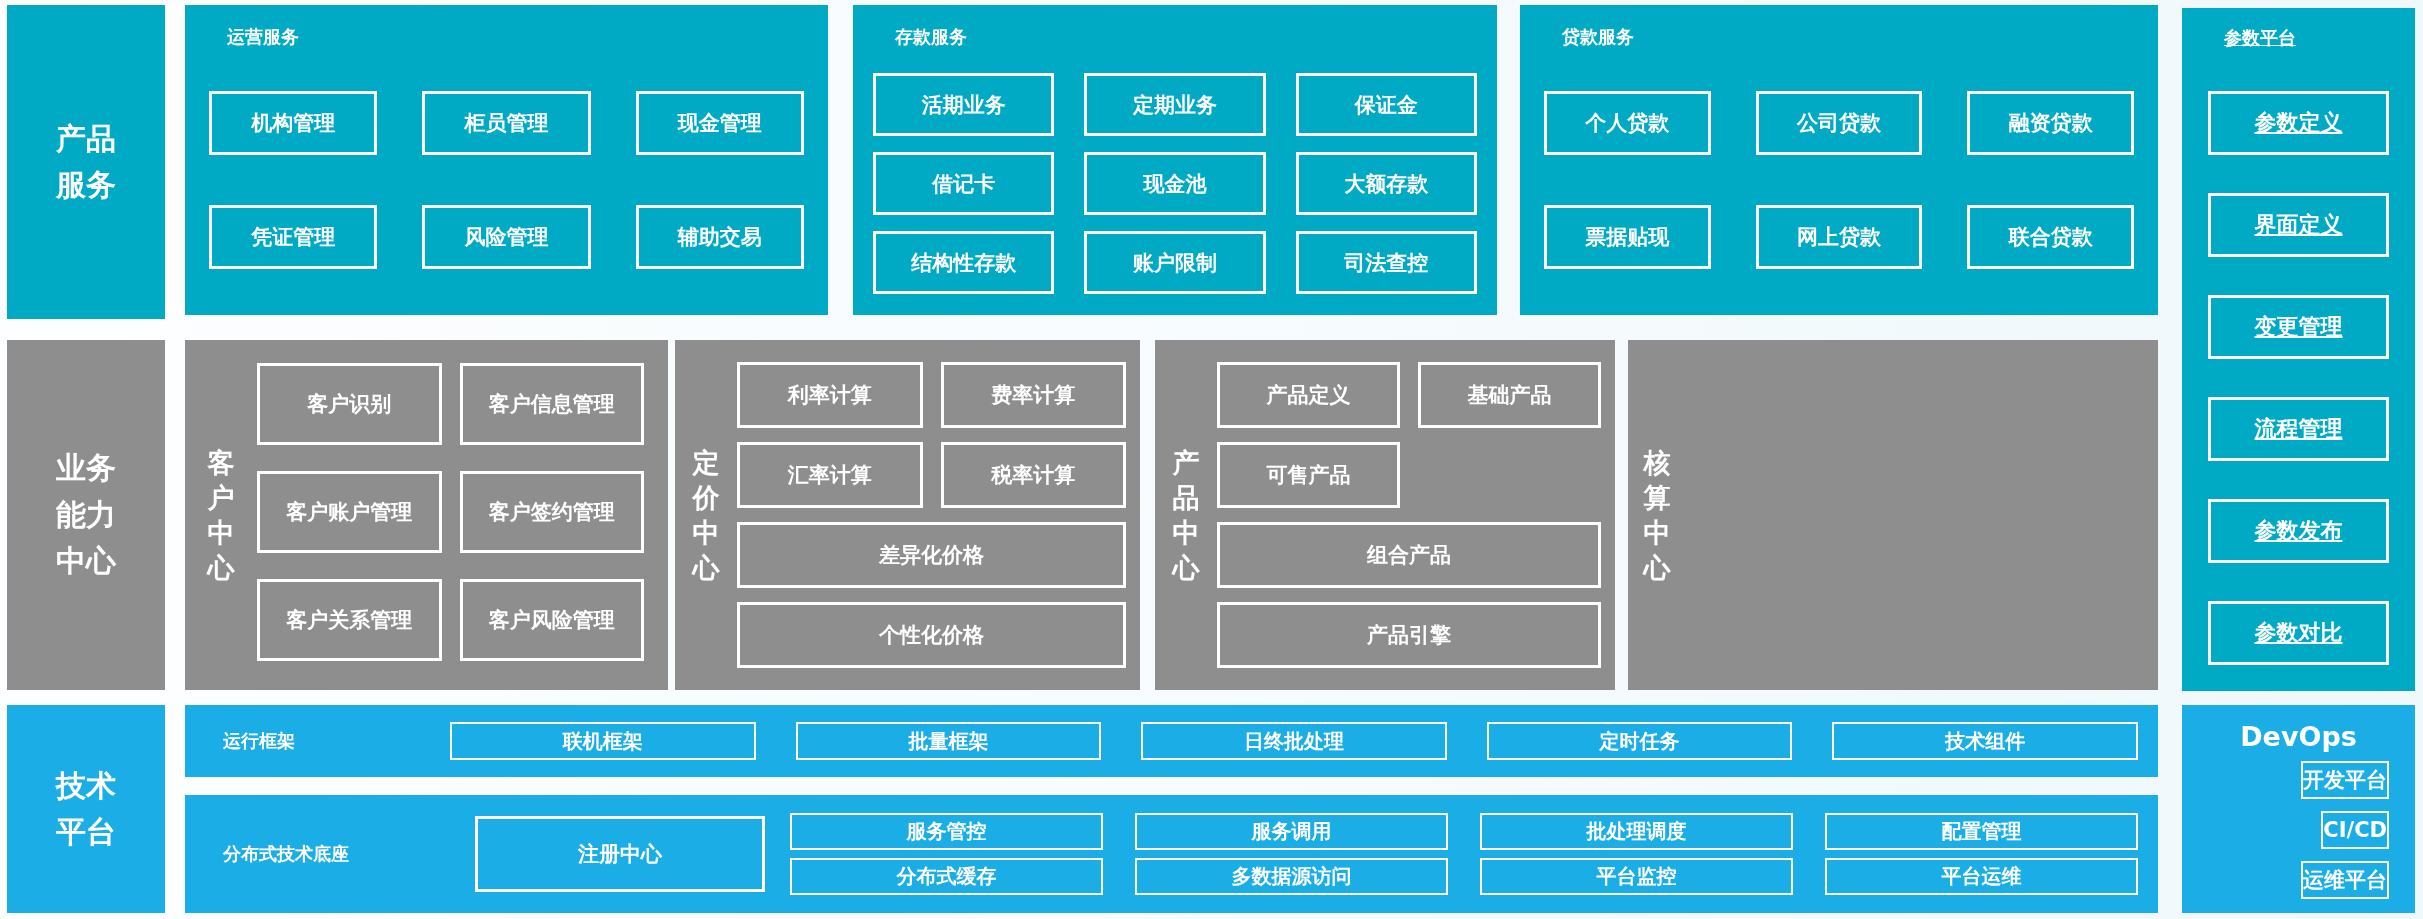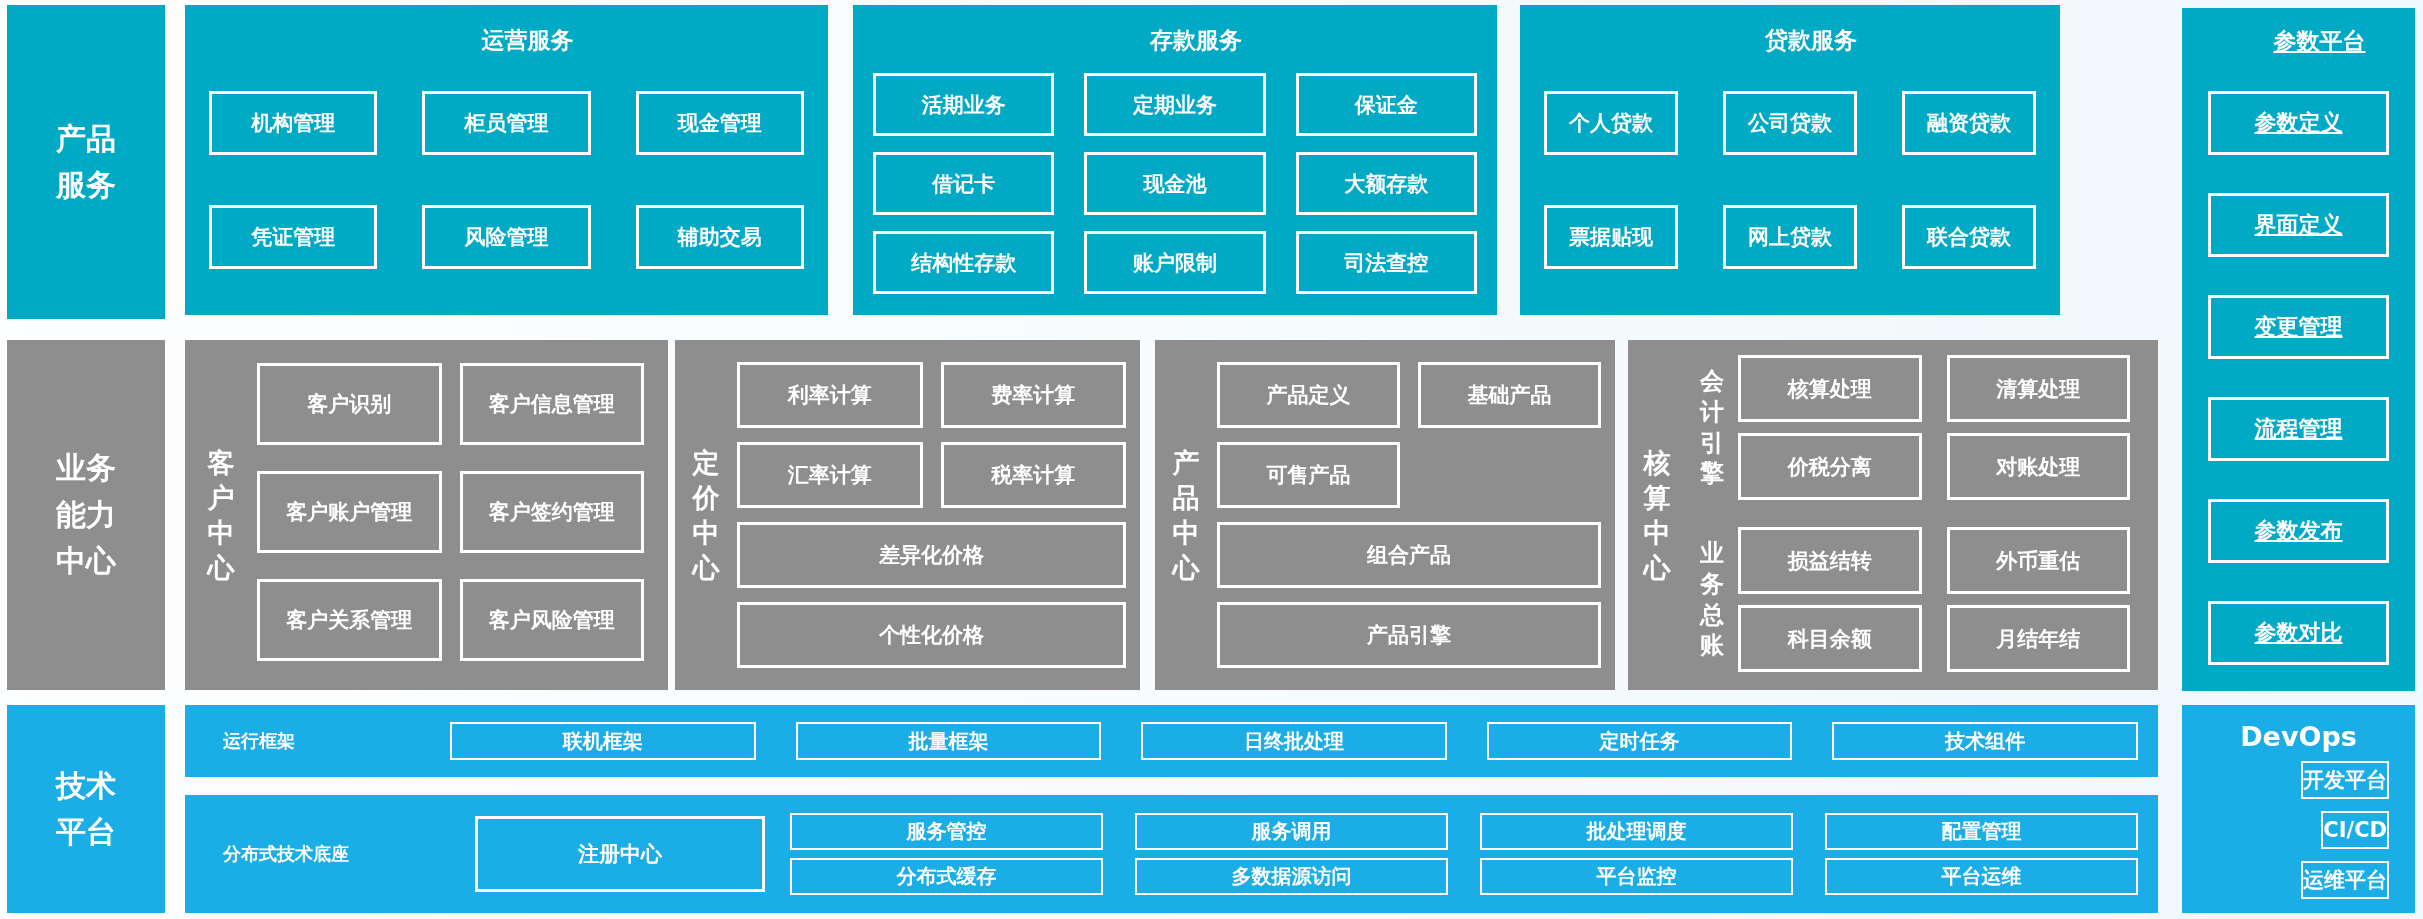--- a/index.html
+++ b/index.html
@@ -24,21 +24,21 @@
   .sidebar{left:7px; width:158px; display:flex; align-items:center; justify-content:center;}
   .sidebar-label{font-size:30px; font-weight:700; line-height:1.55; white-space:pre-line; text-align:center;}
   
   .cell{
     border:3px solid var(--border); color:var(--text);
     display:flex; align-items:center; justify-content:center;
     font-size:21px; font-weight:700; text-align:center;
   }
   
   .top-panel{top:5px; height:310px;}
-  .panel-hdr{padding-top:20px; text-align:center; font-size:23px; font-weight:700; height:56px;margin-left:42px;}
+  .panel-hdr{padding-top:20px; text-align:left; font-size:18px; font-weight:700; height:56px;margin-left:42px;}
   .grid-2r{display:grid; grid-template-columns:repeat(3,1fr); gap:50px 45px; margin:30px 24px 0; grid-auto-rows:64px;}
   .grid-3r{display:grid; grid-template-columns:repeat(3,1fr); gap:16px 30px; margin:12px 20px 0; grid-auto-rows:63px;}
   
   .side-col{left:2182px; width:233px;}
   .vstack{display:flex; flex-direction:column; gap:38px; padding:27px 26px 0;}
   .vstack .cell{height:64px; flex:0 0 64px; font-size:22px;}
   
   .mid-panel{top:340px; height:350px; display:flex;}
   .vlabel{width:72px; display:flex; align-items:center; justify-content:center; flex:0 0 72px;}
   .vlabel>span{display:block; width:1.05em; font-size:27px; line-height:1.3; font-weight:700; word-break:break-all; text-align:center;}
@@ -99,21 +99,21 @@
       <div class="cell">保证金</div>
       <div class="cell">借记卡</div>
       <div class="cell">现金池</div>
       <div class="cell">大额存款</div>
       <div class="cell">结构性存款</div>
       <div class="cell">账户限制</div>
       <div class="cell">司法查控</div>
     </div>
   </section>
 
-  <section class="abs teal top-panel" style="left:1520px;width:540px;">
+  <section class="abs teal top-panel" style="left:1520px;width:638px;">
     <div class="panel-hdr">贷款服务</div>
     <div class="grid-2r">
       <div class="cell">个人贷款</div>
       <div class="cell">公司贷款</div>
       <div class="cell">融资贷款</div>
       <div class="cell">票据贴现</div>
       <div class="cell">网上贷款</div>
       <div class="cell">联合贷款</div>
     </div>
   </section>
@@ -174,44 +174,20 @@
       <div class="cell">可售产品</div>
       <div class="cell span2">组合产品</div>
       <div class="cell span2">产品引擎</div>
     </div>
   </section>
 
   <section class="abs gray mid-panel" style="left:1628px;width:530px;">
     <div class="vlabel" style="width:58px;flex-basis:58px;">
         <span>核算中心</span>
       </div>
-    <div class="acc-body">
-      <div class="acc-group g1">
-        <div class="sub-vlabel">
-            <span>会计引擎</span>
-          </div>
-        <div class="grid-acc">
-          <div class="cell">核算处理</div>
-          <div class="cell">清算处理</div>
-          <div class="cell">价税分离</div>
-          <div class="cell">对账处理</div>
-        </div>
-      </div>
-      <div class="acc-group g2">
-        <div class="sub-vlabel">
-            <span>业务总账</span>
-          </div>
-        <div class="grid-acc">
-          <div class="cell">损益结转</div>
-          <div class="cell">外币重估</div>
-          <div class="cell">科目余额</div>
-          <div class="cell">月结年结</div>
-        </div>
-      </div>
-    </div>
   </section>
 
   <div class="abs sidebar blue" style="top:705px;height:208px;">
     <div class="sidebar-label">技术
 平台</div>
   </div>
 
   <section class="abs blue bar bar-run">
     <div class="bar-label">运行框架</div>
     <div class="run-items">

